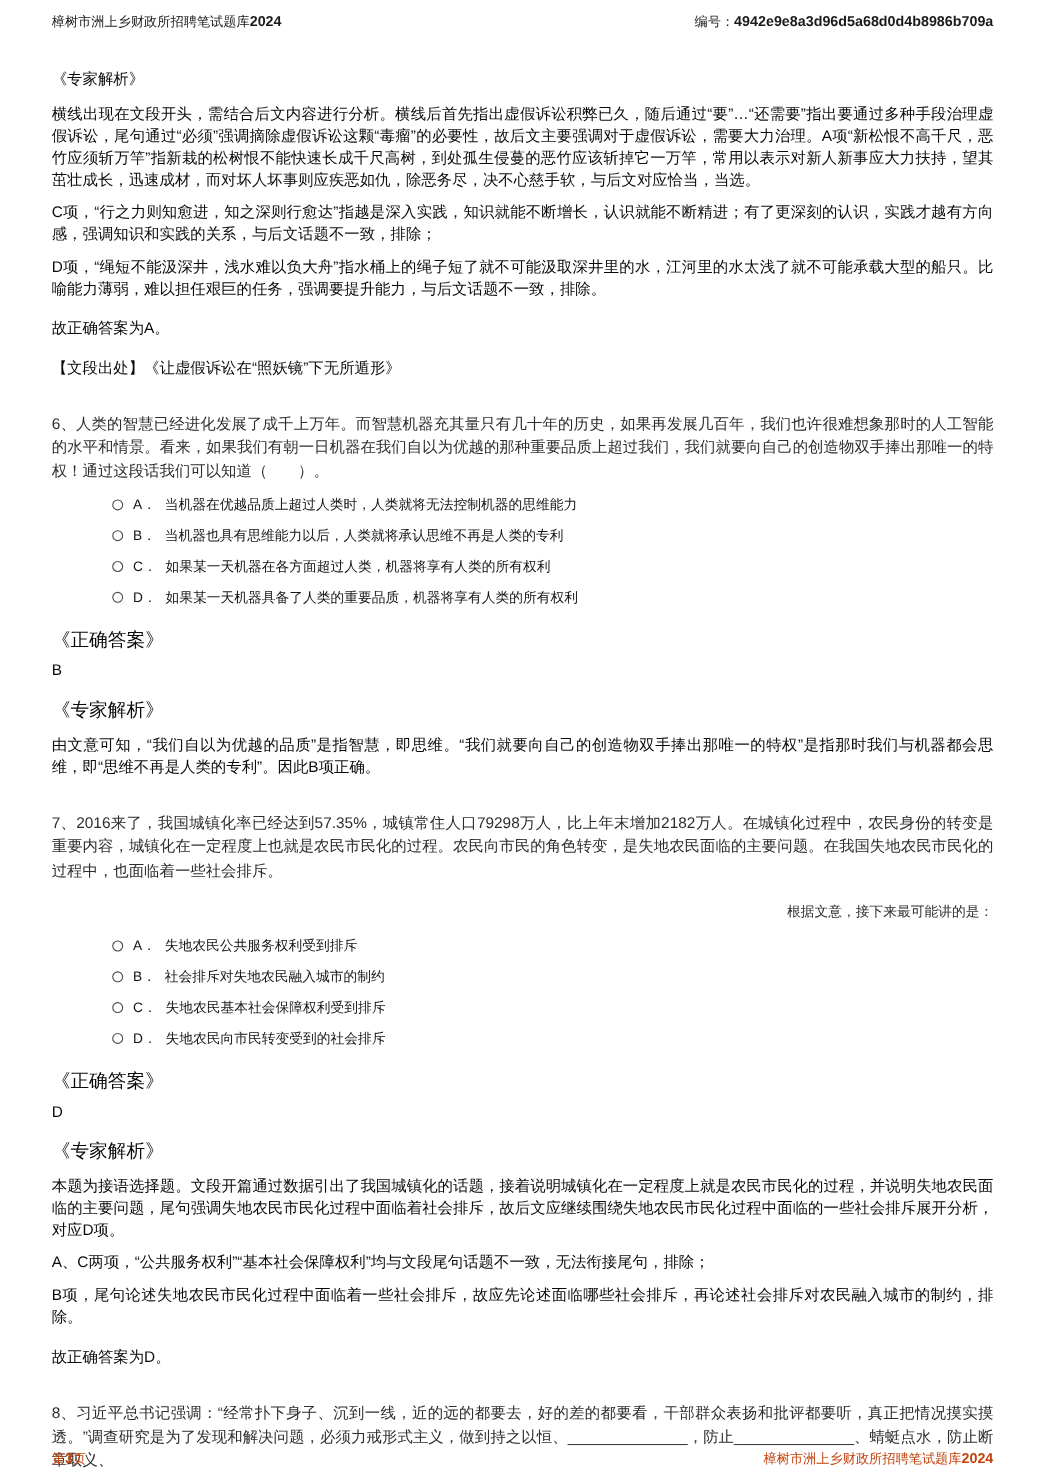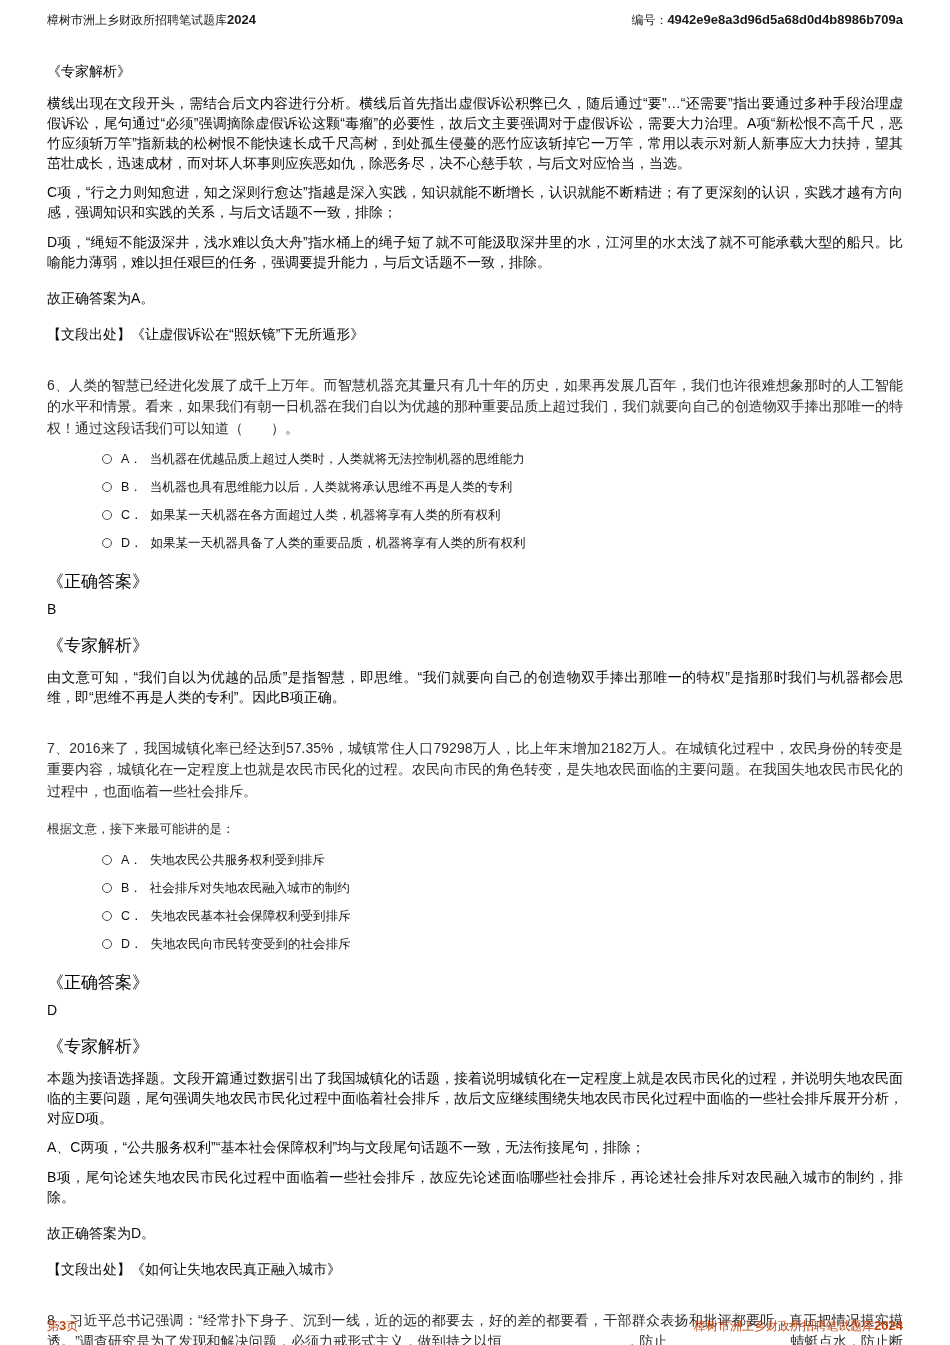--- a/index.html
+++ b/index.html
@@ -11,21 +11,21 @@
   .header .bold { font-weight:bold; font-size:13px; }
 
   .content { position:absolute; top:50px; left:47px; right:47px; }
 
   .para { font-size:14px; line-height:1.42; text-align:justify; margin:10px 0; color:#0a0a0a; }
   .heading { margin:12px 0 12px; }
   .concl { margin:16px 0 14px; }
   .source { margin:16px 0 10px; }
 
   .q-stem { font-size:14px; line-height:1.55; color:#2d2d2d; text-align:justify; margin:30px 0 10px; }
-  .q-lead { font-size:12.5px; color:#2d2d2d; margin:18px 0 14px; }
+  .q-lead { font-size:12.5px; color:#2d2d2d; margin:18px 0 14px;text-align:right; }
 
   .options { margin:8px 0 18px; }
   .option { display:flex; align-items:center; padding-left:55px; margin:11px 0; font-size:12.5px; color:#141414; }
   .radio { width:10px; height:10px; border:1px solid #4a4a4a; border-radius:50%; margin-right:9px; flex:0 0 auto; background:#fff; }
   .opt-label { margin-right:8px; white-space:nowrap; }
 
   .ans-heading { font-size:17px; margin:14px 0 6px; }
   .answer-letter { font-size:14px; margin:4px 0 6px; }
 
   .footer { position:absolute; left:47px; right:47px; bottom:10px; display:flex; justify-content:space-between; align-items:baseline; font-size:12px; color:#c2410c; }
@@ -106,21 +106,20 @@
         <span class="opt-text">失地农民向市民转变受到的社会排斥</span>
       </div>
     </div>
     <p class="para ans-heading">《正确答案》</p>
     <p class="para answer-letter">D</p>
     <p class="para ans-heading">《专家解析》</p>
     <p class="para">本题为接语选择题。文段开篇通过数据引出了我国城镇化的话题，接着说明城镇化在一定程度上就是农民市民化的过程，并说明失地农民面临的主要问题，尾句强调失地农民市民化过程中面临着社会排斥，故后文应继续围绕失地农民市民化过程中面临的一些社会排斥展开分析，对应D项。</p>
     <p class="para">A、C两项，“公共服务权利”“基本社会保障权利”均与文段尾句话题不一致，无法衔接尾句，排除；</p>
     <p class="para">B项，尾句论述失地农民市民化过程中面临着一些社会排斥，故应先论述面临哪些社会排斥，再论述社会排斥对农民融入城市的制约，排除。</p>
     <p class="para concl">故正确答案为D。</p>
-    <p class="para source">【文段出处】《如何让失地农民真正融入城市》</p>
 
     <p class="q-stem">8、习近平总书记强调：“经常扑下身子、沉到一线，近的远的都要去，好的差的都要看，干部群众表扬和批评都要听，真正把情况摸实摸透。”调查研究是为了发现和解决问题，必须力戒形式主义，做到持之以恒、______________，防止______________、蜻蜓点水，防止断章取义、</p>
 
   </div>
 
   <div class="footer">
     <div>
       <span>第</span><span class="bold">3</span><span>页</span>
     </div>
     <div>

